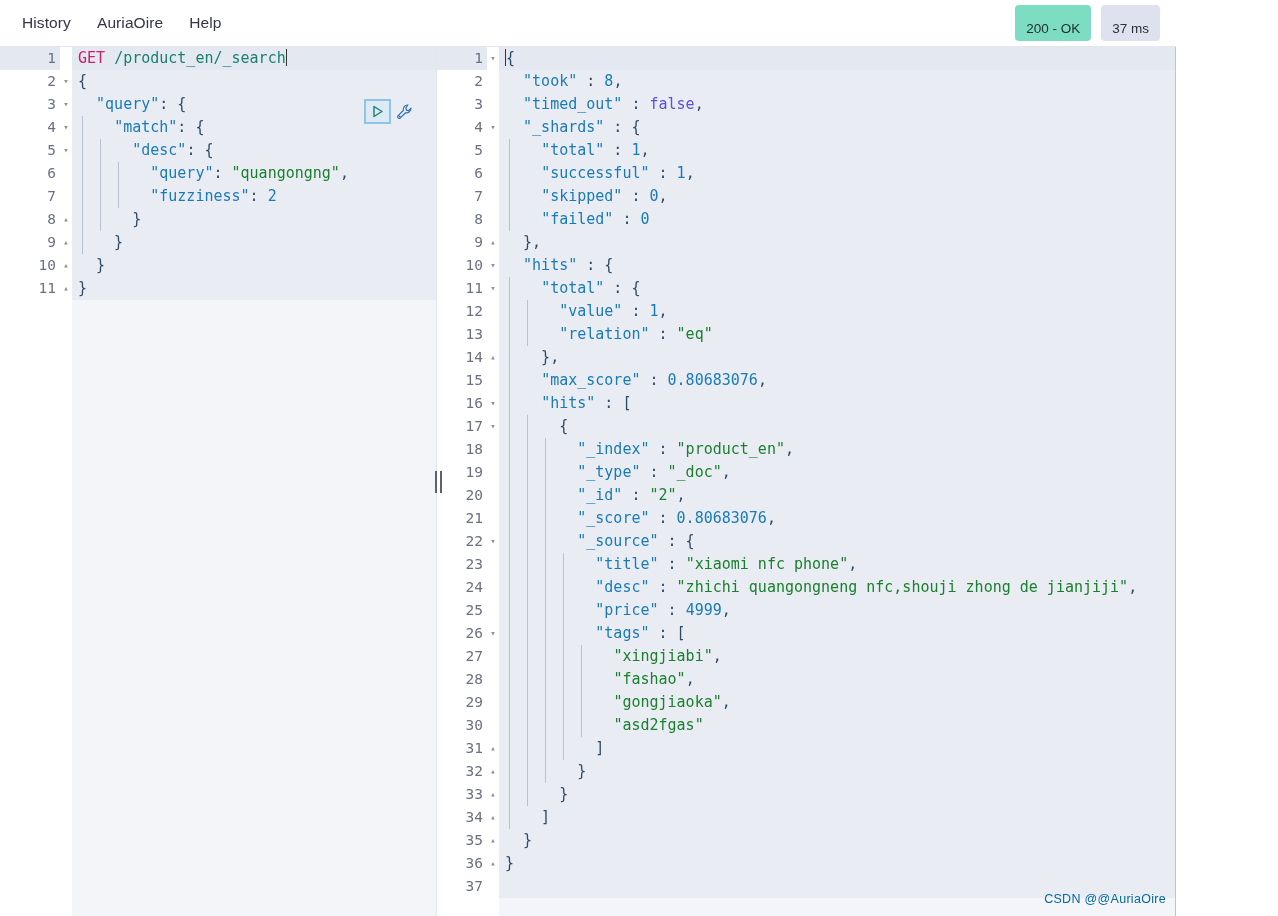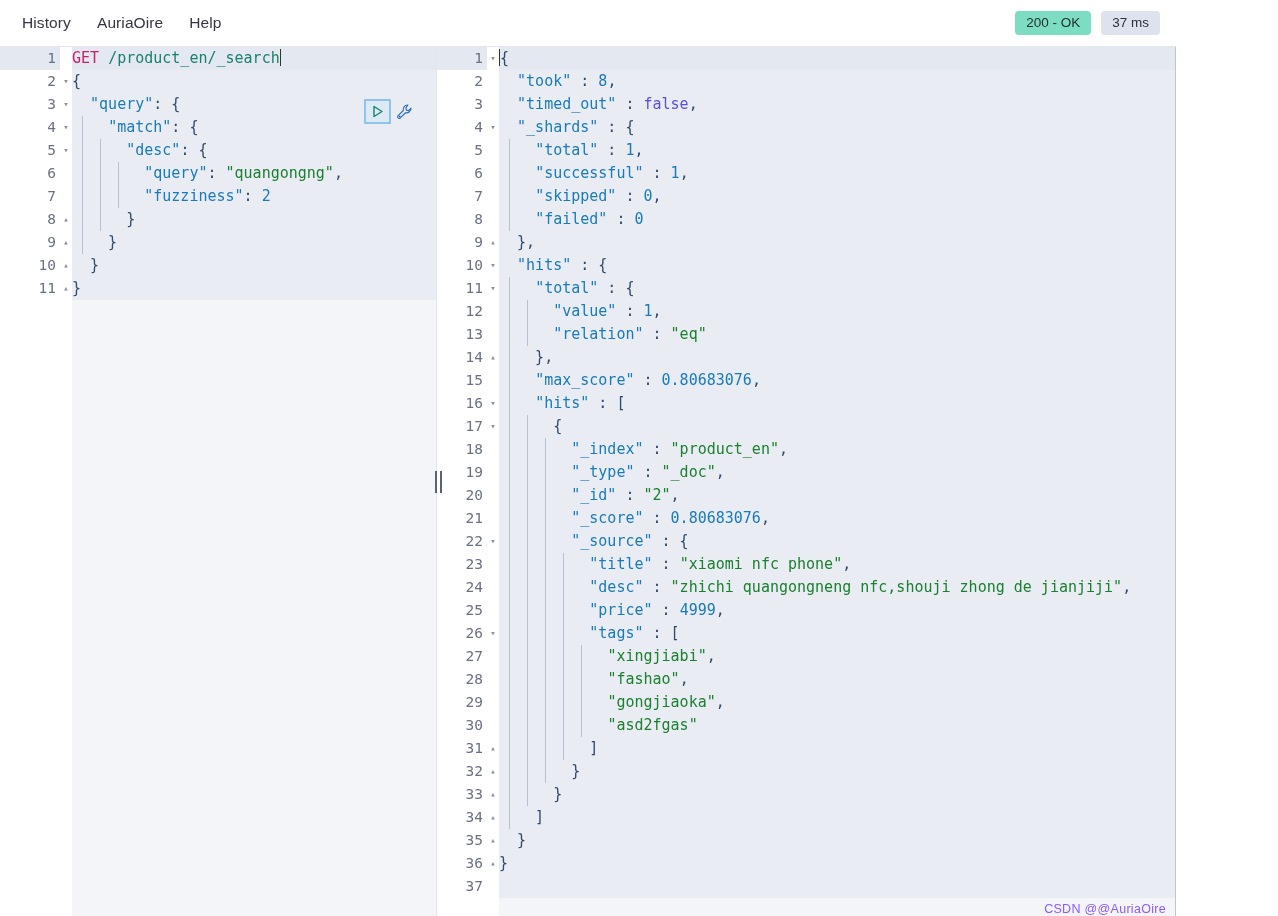--- a/index.html
+++ b/index.html
@@ -43,21 +43,21 @@
   }
 
   .status-group {
     margin-left: auto;
     display: flex;
     align-items: center;
     gap: 10px;
   }
   .badge {
     font-size: 13.5px;
-    padding: 4px 11px 5px 11px;
+    padding: 16px 11px 5px 11px;
     border-radius: 4px;
     line-height: 1.15;
     white-space: nowrap;
   }
   .badge.ok {
     background: #7dddc3;
     color: #22312f;
   }
   .badge.time {
     background: #dde2ee;
@@ -130,21 +130,21 @@
     color: #8a8f9c;
     text-align: center;
     user-select: none;
     cursor: pointer;
   }
 
   .txt {
     flex: 1 1 auto;
     height: 23px;
     line-height: 23px;
-    padding-left: 0;
+    padding-left: 6px;
     position: relative;
     overflow: visible;
     color: #1b6aa8;
   }
 
   
   .k-method { color: #c9216b; }
   .k-url    { color: #1a7f6e; }
   .k-key    { color: #1a7ab8; }
   .k-str    { color: #1a7f2e; }
@@ -218,23 +218,23 @@
     gap: 3px;
   }
   .splitter-grip i {
     display: block;
     width: 2px; height: 22px;
     background: #5b6273;
   }
 
   .watermark {
     position: absolute;
-    right: 10px; bottom: 0;
+    right: 10px; bottom: 10px;
     font-size: 12.5px;
-    color: #8b5cf6;
+    color: #0369a1;
     user-select: none;
     letter-spacing: .3px;
   }
 </style>
 </head>
 <body>
 
 <div id="app">
 
   <div class="topbar">

